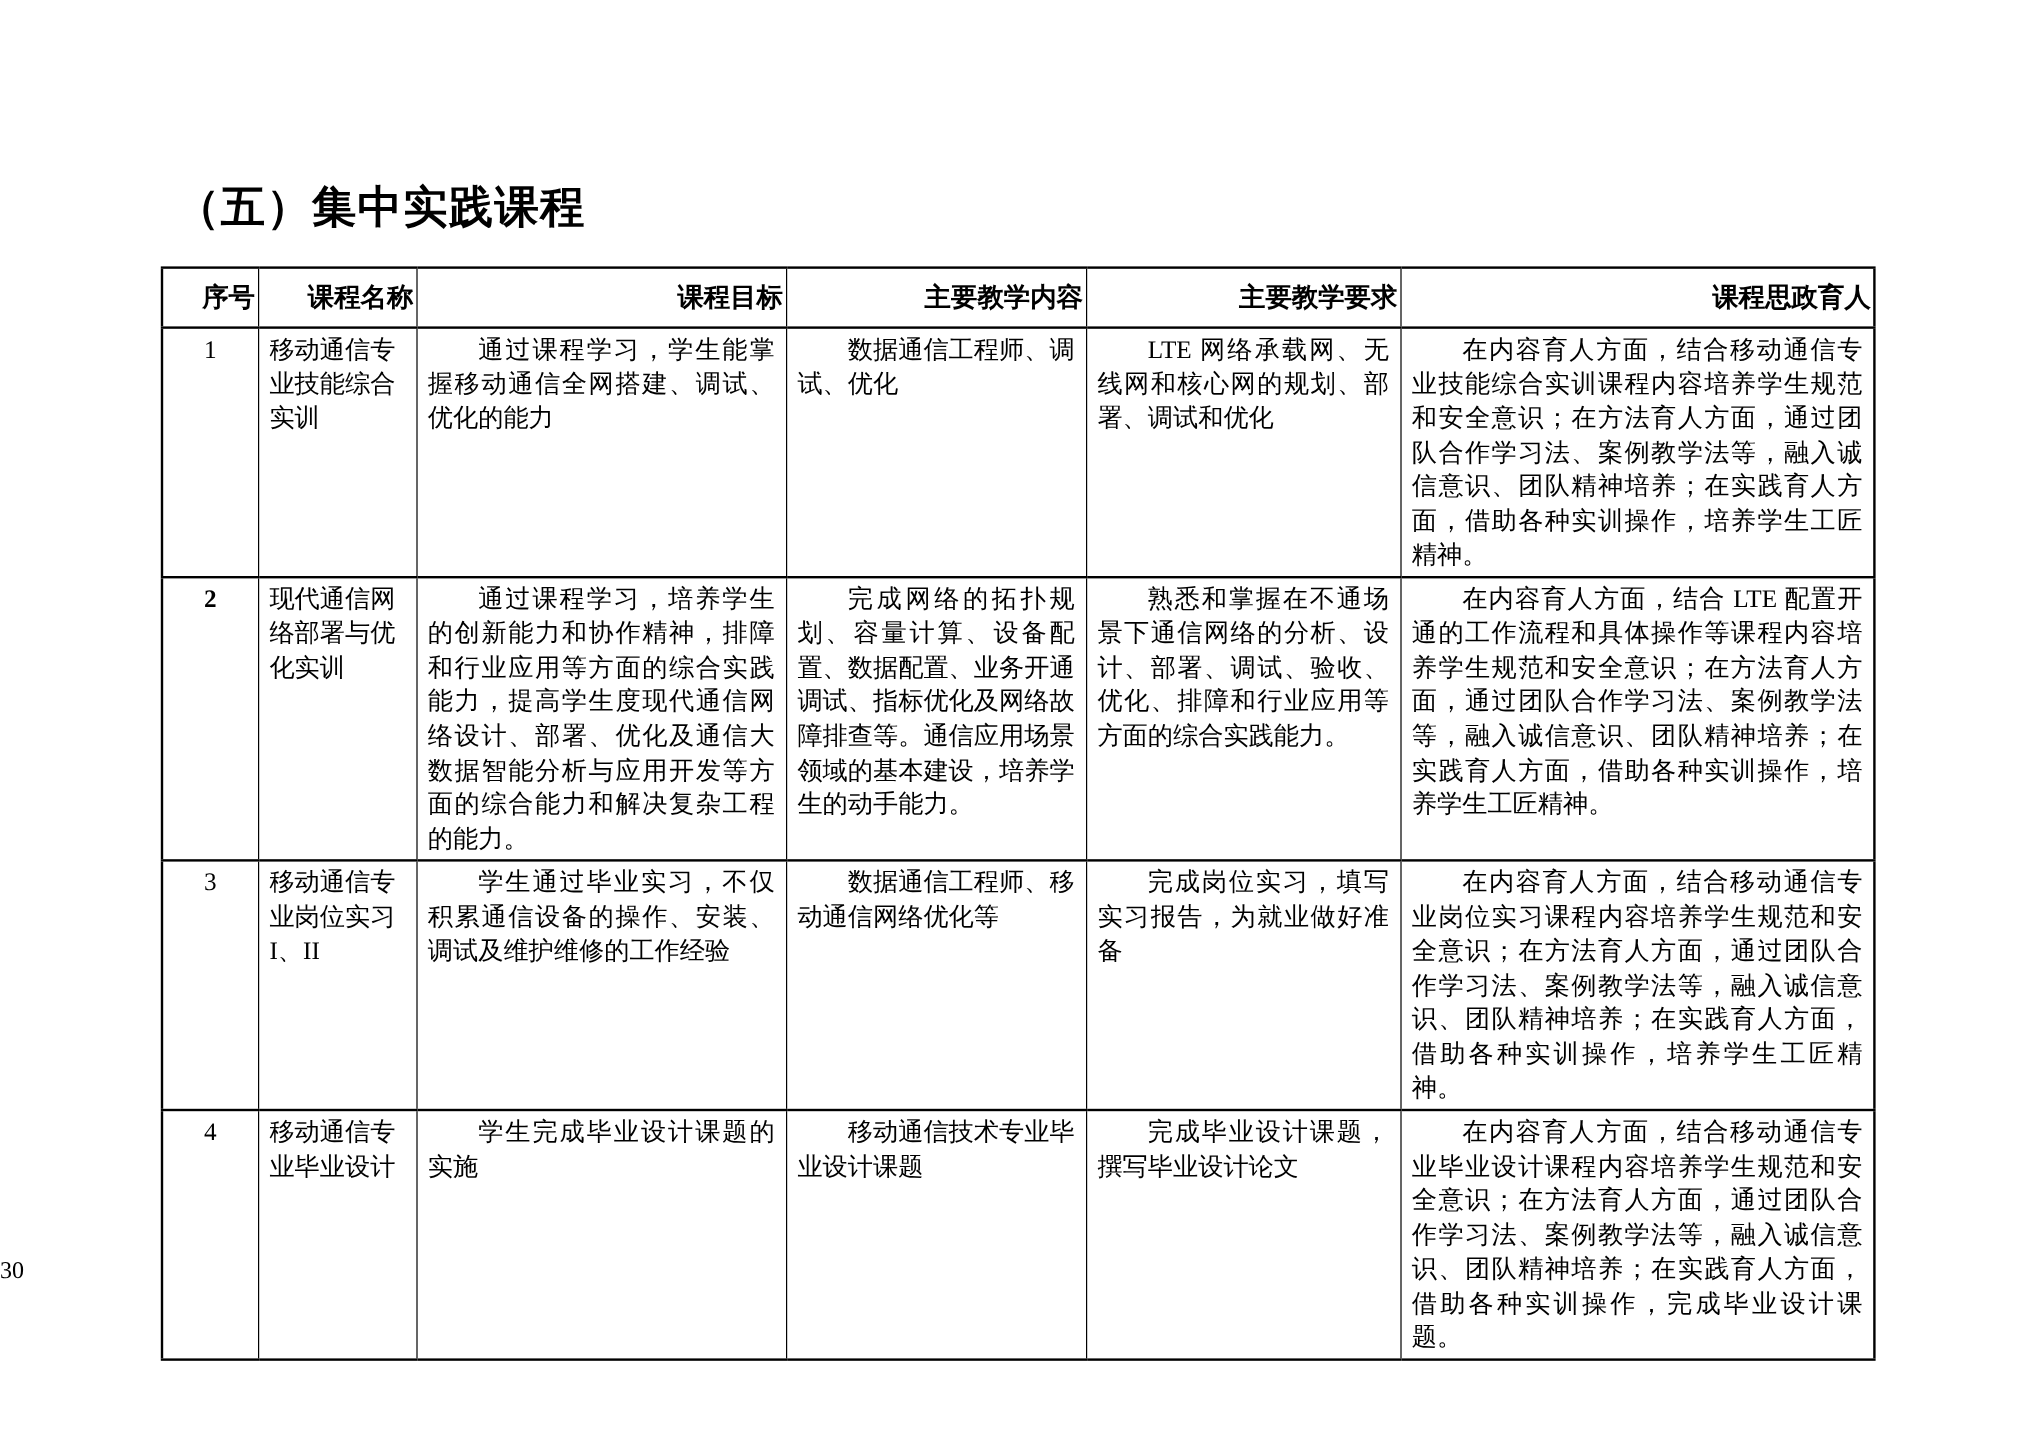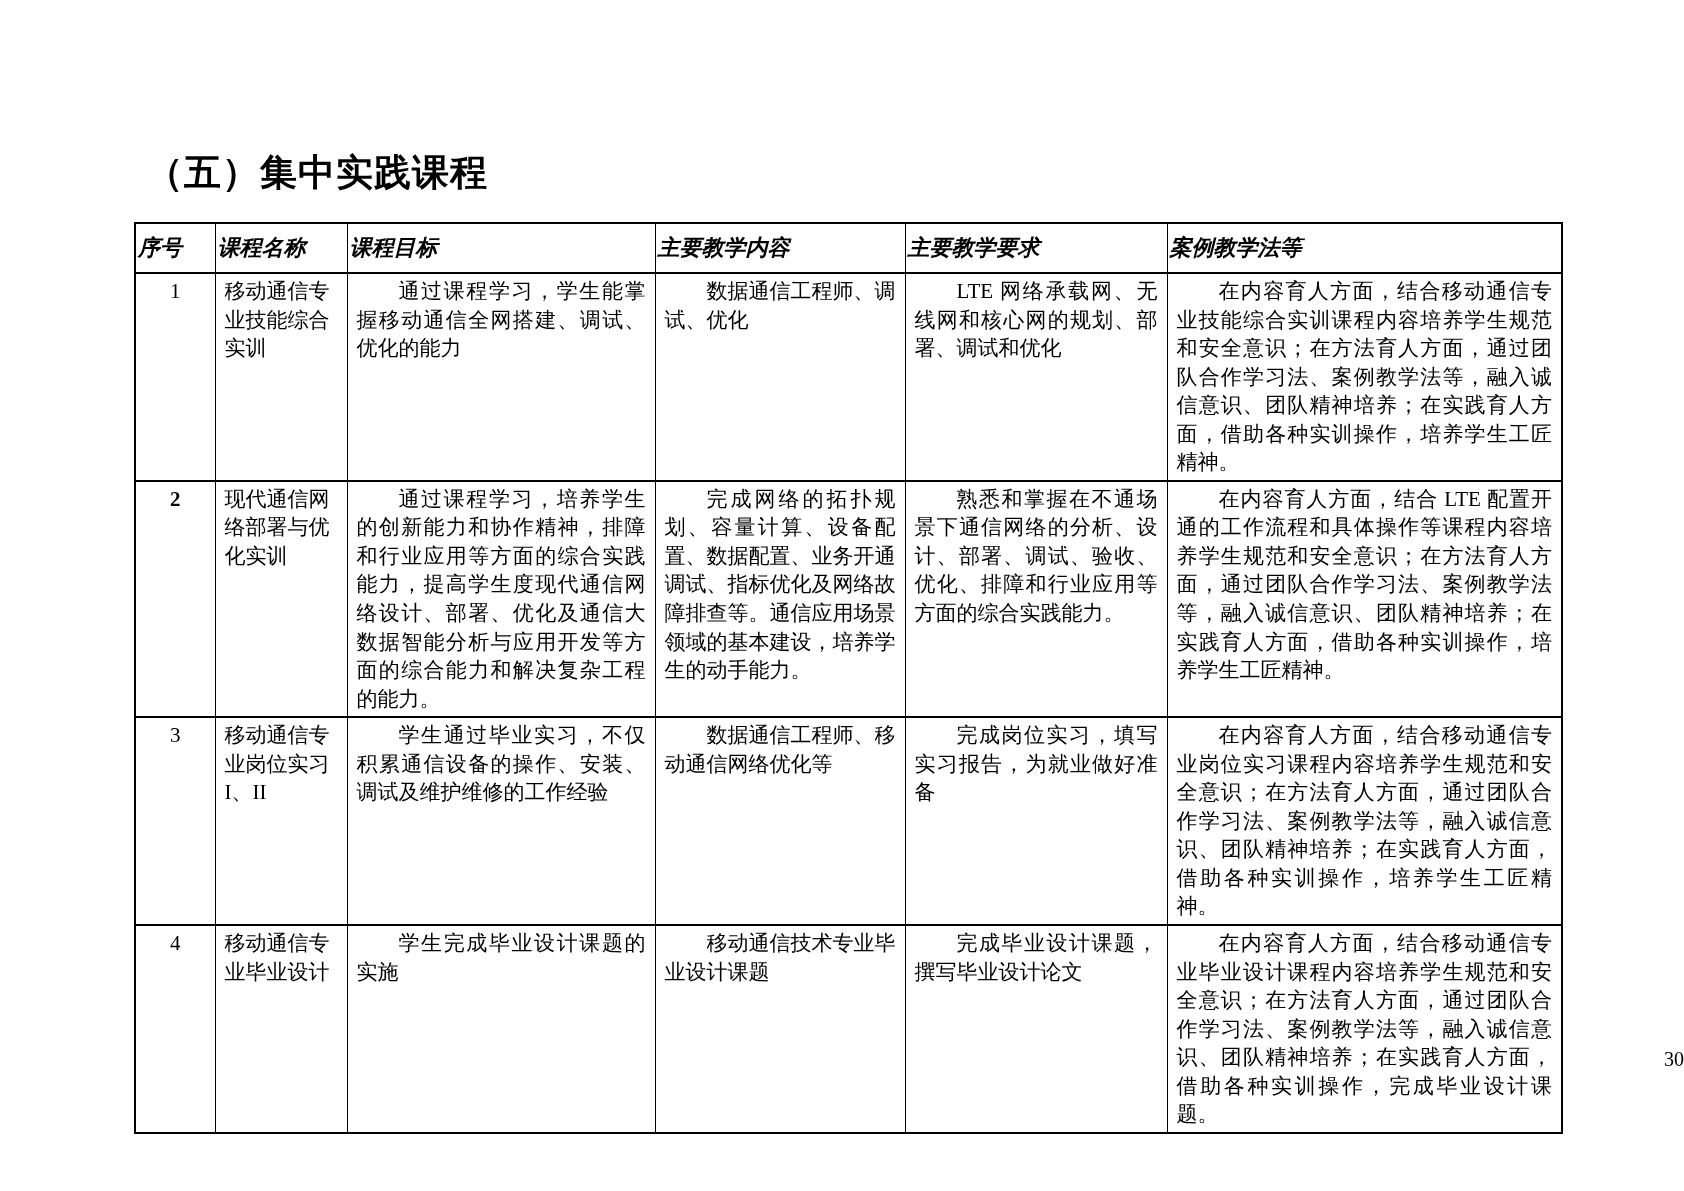--- a/index.html
+++ b/index.html
@@ -19,37 +19,37 @@
     border:2px solid #000;
     font-size:21px;
   }
   table.courses th, table.courses td {
     border-left:1px solid #000; border-right:1px solid #000;
     border-top:2px solid #000; border-bottom:2px solid #000;
     padding:3px 9px; line-height:1.36; vertical-align:top;
     overflow:hidden;
   }
   table.courses th {
-    font-weight:bold; text-align:left; vertical-align:middle;
-    height:44px; font-size:22px; padding:2px 2px;font-style:italic;
+    font-weight:bold; text-align:right; vertical-align:middle;
+    height:44px; font-size:22px; padding:2px 2px;
   }
   tr.r1 { height:164px; }
   tr.r2 { height:234px; }
   tr.r3 { height:186px; }
   tr.r4 { height:162px; }
   td.cell-no { text-align:center; vertical-align:middle; padding:2px; }
   td.cell-no.bold { font-weight:bold; }
   td.cell-name { vertical-align:middle; padding:2px 5px; }
   td.para {
     text-align:justify; text-justify:inter-ideograph; text-indent:2em;margin-top:45px;
   }
   td.vmid { vertical-align:middle; }
   .page-number {
     position:absolute; top:1048px; left:0; width:100%;
-    text-align:right; font-size:20px;font-family:Liberation Serif, serif;
+    text-align:left; font-size:20px;font-family:Liberation Serif, serif;
   }
 </style>
 </head>
 <body>
 
 <div class="doc-title">（五）集中实践课程</div>
 
 <table class="courses">
   <colgroup>
     <col style="width:80px">
@@ -59,21 +59,21 @@
       <col style="width:262px">
       <col style="width:395px">
   </colgroup>
   <thead>
     <tr>
       <th>序号</th>
       <th>课程名称</th>
       <th>课程目标</th>
       <th>主要教学内容</th>
       <th>主要教学要求</th>
-      <th>案例教学法等</th>
+      <th>课程思政育人</th>
     </tr>
   </thead>
   <tbody>
     <tr class="r1">
       <td class="cell-no">1</td>
       <td class="cell-name">移动通信专业技能综合实训</td>
       <td class="para">通过课程学习，学生能掌握移动通信全网搭建、调试、优化的能力</td>
       <td class="para">数据通信工程师、调试、优化</td>
       <td class="para">LTE 网络承载网、无线网和核心网的规划、部署、调试和优化</td>
       <td class="para">在内容育人方面，结合移动通信专业技能综合实训课程内容培养学生规范和安全意识；在方法育人方面，通过团队合作学习法、案例教学法等，融入诚信意识、团队精神培养；在实践育人方面，借助各种实训操作，培养学生工匠精神。</td>

